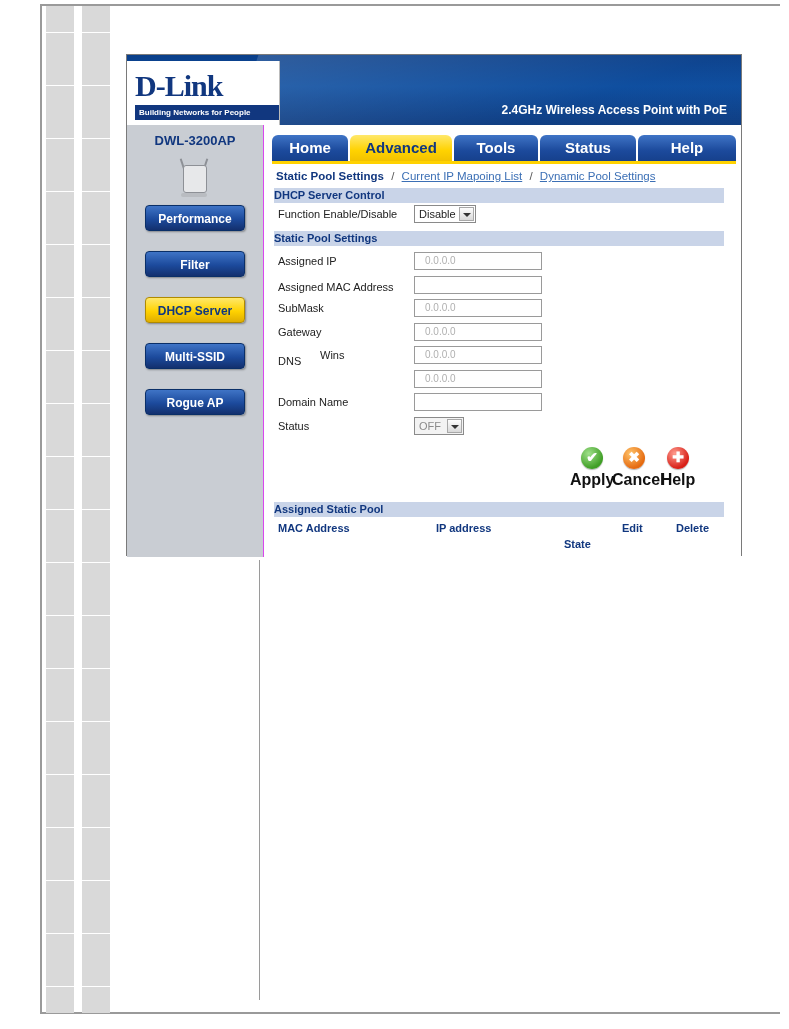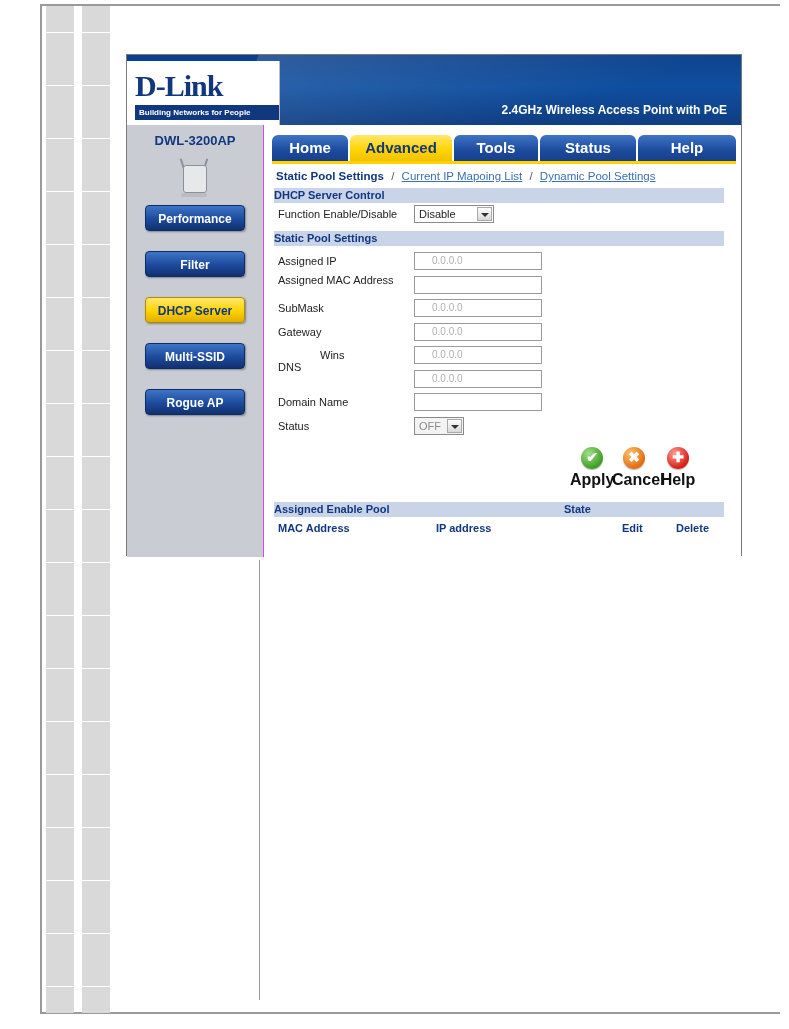--- a/index.html
+++ b/index.html
@@ -304,21 +304,21 @@
     font-family: "Liberation Sans", sans-serif;
   }
   .txtinput {
     position: absolute;
     left: 150px;
     width: 128px; height: 18px;
     border: 1px solid #9a9a9a;
     background: #ffffff;
     font-size: 10px;
     color: #b0b0b0;
-    padding: 0 17px;
+    padding: 0 10px;
     box-sizing: border-box;
     line-height: 15px;
     font-family: "Liberation Sans", sans-serif;
   }
   .txtinput.white { color: #333333; }
   .selbox {
     position: absolute;
     left: 150px;
     height: 18px;
     border: 1px solid #8a8a8a;
@@ -526,38 +526,38 @@
       <div class="crumbs">
         <span>Static Pool Settings</span>
         <span class="sep">/</span>
         <span class="link">Current IP Mapoing List</span>
         <span class="sep">/</span>
         <span class="link">Dynamic Pool Settings</span>
       </div>
 
       <div class="secbar" style="top:63px;">DHCP Server Control</div>
       <div class="row-label" style="top:83px;">Function Enable/Disable</div>
-      <div class="selbox" style="top:80px; width:80px;">
+      <div class="selbox" style="top:80px; width:62px;">
         <span>Disable</span>
         <span class="arrow"></span>
       </div>
 
       <div class="secbar" style="top:106px;">Static Pool Settings</div>
       <div id="static-fields">
           <div class="row-label" style="top: 130px;">Assigned IP</div>
           <div class="txtinput" style="top: 127px;">0.0.0.0</div>
-          <div class="row-label" style="top: 149px; text-align: center;">Assigned MAC Address</div>
+          <div class="row-label" style="top: 156px; text-align: center;">Assigned MAC Address</div>
           <div class="txtinput white" style="top: 150.5px;"></div>
           <div class="row-label" style="top: 177px;">SubMask</div>
           <div class="txtinput" style="top: 174px;">0.0.0.0</div>
           <div class="row-label" style="top: 200.5px;">Gateway</div>
           <div class="txtinput" style="top: 197.5px;">0.0.0.0</div>
           <div class="row-label" style="top: 224px; margin-left: 42px;">Wins</div>
           <div class="txtinput" style="top: 221px;">0.0.0.0</div>
-          <div class="row-label" style="top: 236px;">DNS</div>
+          <div class="row-label" style="top: 230px;">DNS</div>
           <div class="txtinput" style="top: 244.5px;">0.0.0.0</div>
           <div class="row-label" style="top: 271px;">Domain Name</div>
           <div class="txtinput white" style="top: 268px;"></div>
           <div class="row-label" style="top: 294.5px;">Status</div>
           <div class="selbox grey" style="top: 291.5px; width: 50px;"><span>OFF</span><span class="arrow"></span></div>
         </div>
 
       <div class="actions" id="actions">
           <div class="act" style="left: 0px;">
             <div class="circle green">
@@ -572,24 +572,24 @@
             <div class="lbl">Cancel</div>
           </div>
           <div class="act" style="left: 86px;">
             <div class="circle red">
               <div class="glyph">✚</div>
             </div>
             <div class="lbl">Help</div>
           </div>
         </div>
 
-      <div class="secbar" style="top:377px;">Assigned Enable Pool</div>
+      <div class="secbar" style="top:377px;">Assigned Static Pool</div>
       <div id="pool-columns">
           <div class="tblhdr" style="left: 14px; top: 397px;">MAC Address</div>
           <div class="tblhdr" style="left: 172px; top: 397px;">IP address</div>
-          <div class="tblhdr" style="left: 300px; top: 378px;">State</div>
+          <div class="tblhdr" style="left: 300px; top: 413px;">State</div>
           <div class="tblhdr" style="left: 358px; top: 397px;">Edit</div>
           <div class="tblhdr" style="left: 412px; top: 397px;">Delete</div>
         </div>
 
     </div>
   </div>
 </div>
 
 </body></html>

